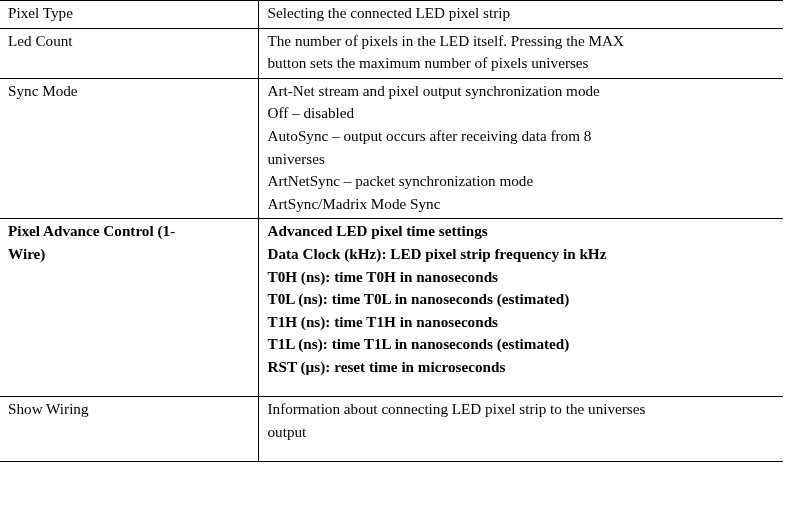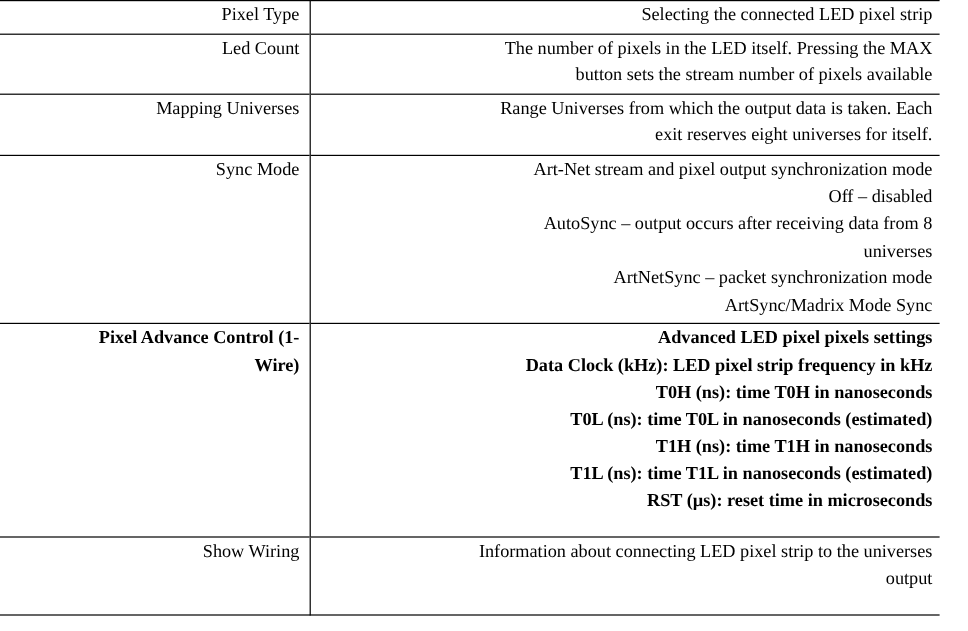--- a/index.html
+++ b/index.html
@@ -57,21 +57,21 @@
   }
   
   tr.r-pixeltype td   { height: 18px; }
   tr.r-ledcount td    { height: 42px; }
   tr.r-mapping td     { height: 46px; }
   tr.r-syncmode td    { height: 133px; }
   tr.r-testmode td    { height: 26px; }
   tr.r-advance td     { height: 173px; font-weight: bold; }
   tr.r-wiring td      { height: 60px; }
 
-  .line { display: block; white-space: pre; text-align: right; }
+  .line { display: block; white-space: pre; }
   .lines .line + .line { margin-top: 0; }
 </style>
 </head>
 <body>
 
 <div id="page">
 
   <table class="param-table">
     <colgroup>
       <col class="c-label">
@@ -90,36 +90,25 @@
         </td>
       </tr>
 
       <tr class="r-ledcount">
         <td class="label-cell">
           <span class="line">Led Count</span>
         </td>
         <td class="desc-cell">
           <div class="lines">
             <span class="line">The number of pixels in the LED itself. Pressing the MAX</span>
-            <span class="line">button sets the stream number of pixels available</span>
+            <span class="line">button sets the maximum number of pixels universes</span>
           </div>
         </td>
       </tr>
 
-      <tr class="r-mapping">
-        <td class="label-cell">
-          <span class="line">Mapping Universes</span>
-        </td>
-        <td class="desc-cell">
-          <div class="lines">
-            <span class="line">Range Universes from which the output data is taken. Each</span>
-            <span class="line">exit reserves eight universes for itself.</span>
-          </div>
-        </td>
-      </tr>
 
       <tr class="r-syncmode">
         <td class="label-cell">
           <span class="line">Sync Mode</span>
         </td>
         <td class="desc-cell">
           <div class="lines">
             <span class="line">Art-Net stream and pixel output synchronization mode</span>
             <span class="line">Off – disabled</span>
             <span class="line">AutoSync – output occurs after receiving data from 8</span>
@@ -131,21 +120,21 @@
       </tr>
 
 
       <tr class="r-advance">
         <td class="label-cell">
           <span class="line">Pixel Advance Control (1-</span>
           <span class="line">Wire)</span>
         </td>
         <td class="desc-cell">
           <div class="lines">
-            <span class="line">Advanced LED pixel pixels settings</span>
+            <span class="line">Advanced LED pixel time settings</span>
             <span class="line">Data Clock (kHz): LED pixel strip frequency in kHz</span>
             <span class="line">T0H (ns): time T0H in nanoseconds</span>
             <span class="line">T0L (ns): time T0L in nanoseconds (estimated)</span>
             <span class="line">T1H (ns): time T1H in nanoseconds</span>
             <span class="line">T1L (ns): time T1L in nanoseconds (estimated)</span>
             <span class="line">RST (µs): reset time in microseconds</span>
           </div>
         </td>
       </tr>
 

